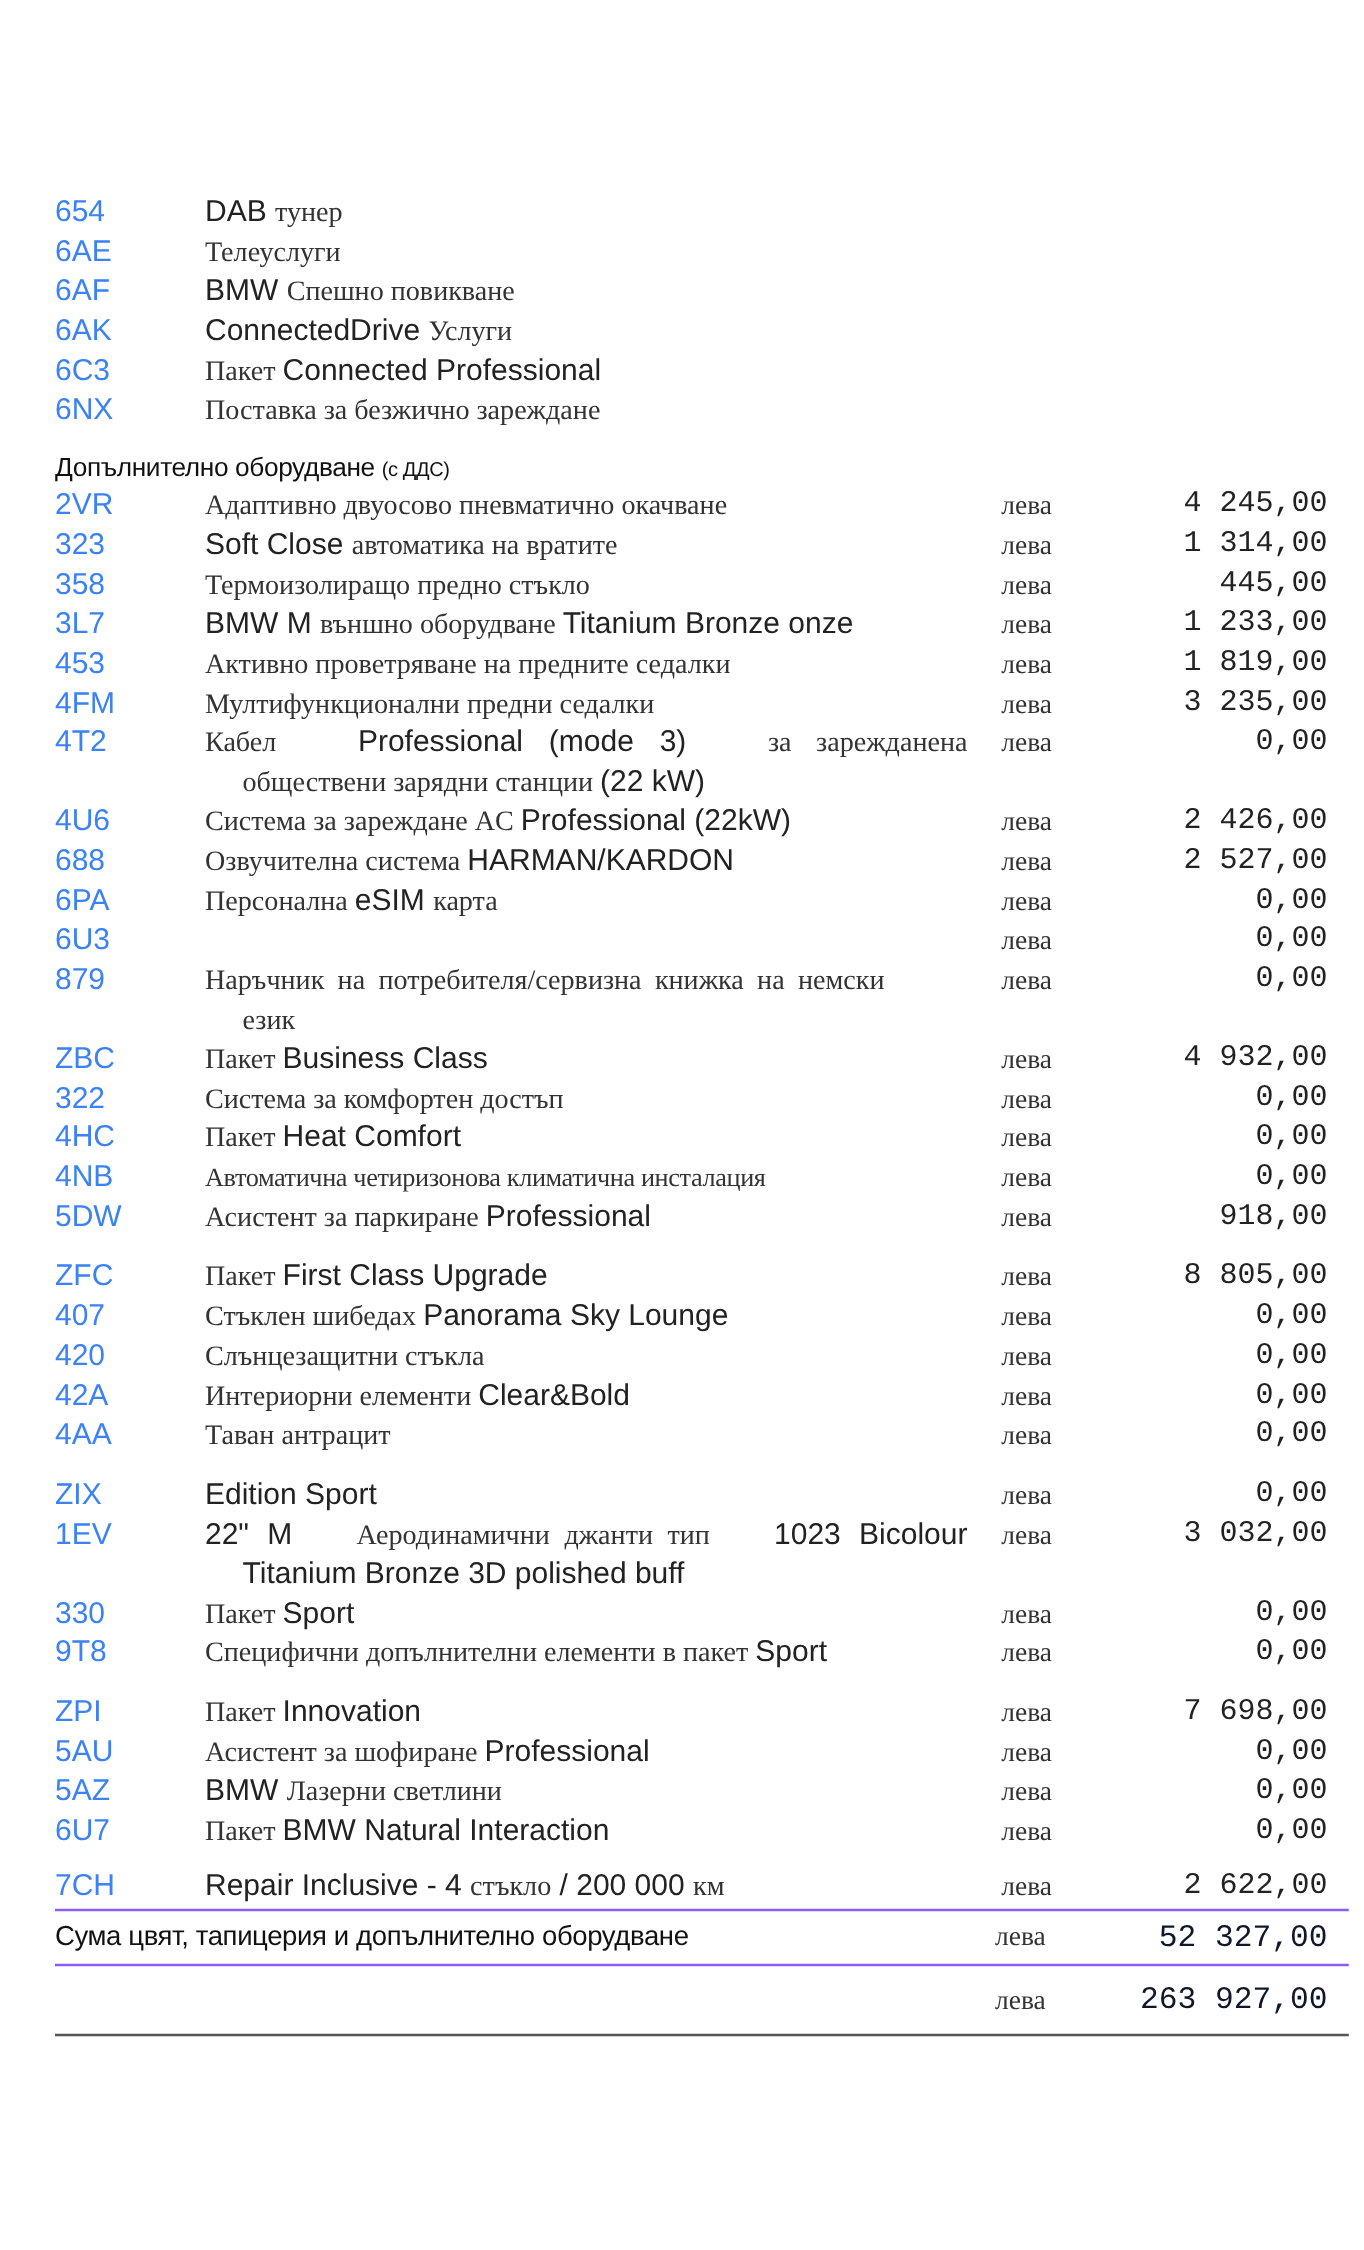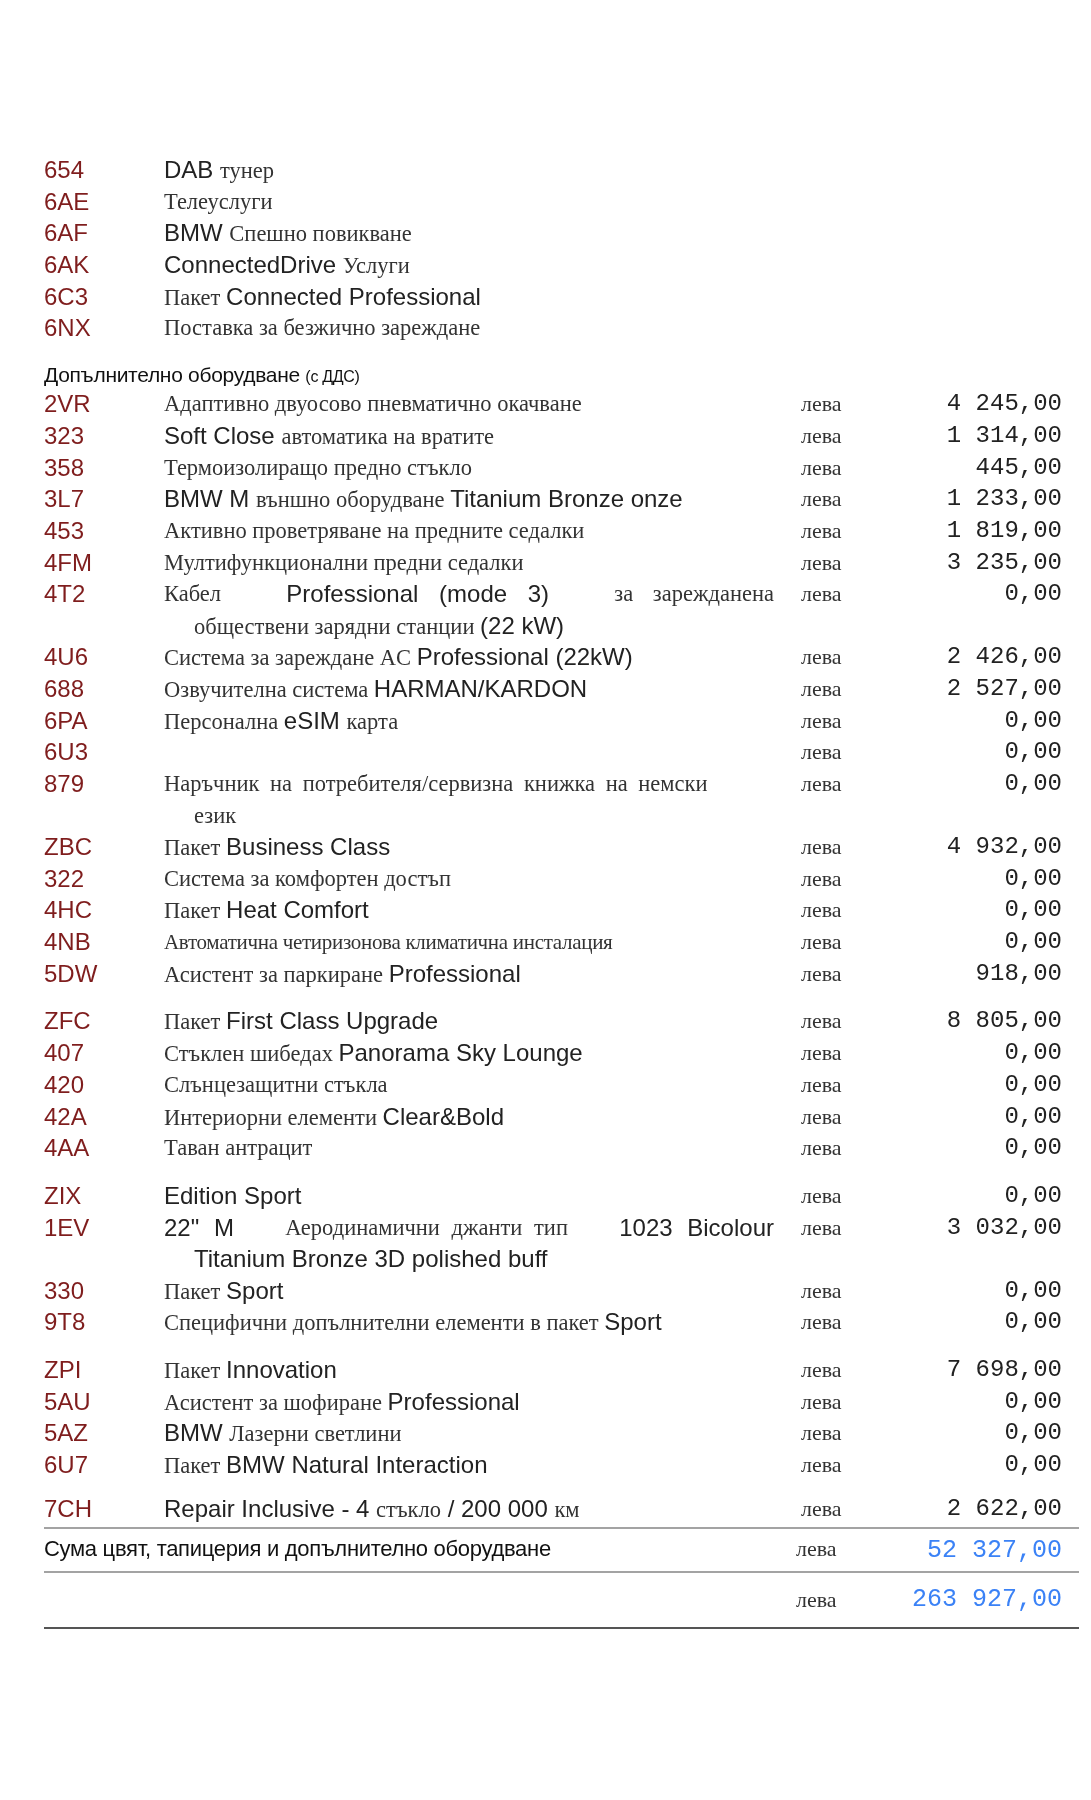--- a/index.html
+++ b/index.html
@@ -2,35 +2,35 @@
 <html><head>
 <meta charset="utf-8">
 <style>
   html, body { margin: 0; padding: 0; background: #ffffff; }
   body { width: 1091px; height: 1800px; position: relative; overflow: hidden; color: #1a1a1a; }
   .page { position: absolute; left: 44px; top: 154px; width: 1035px; }
   .sans { font-family: Liberation Sans, sans-serif; }
   .serif { font-family: "Liberation Serif", serif; }
   .row { position: relative; height: 31.7px; font-size: 23px; line-height: 31.7px; white-space: nowrap; }
   .row.tall { height: 63px; }
-  .code { position: absolute; left: 0; top: 0; font-family: "Liberation Sans", sans-serif; font-size: 24px; color: #7f1d1d; }
+  .code { position: absolute; left: 0; top: 0; font-family: "Liberation Sans", sans-serif; font-size: 24px; color: #3b82f6; }
   .desc { position: absolute; left: 120px; top: 0; width: 610px; white-space: normal; font-size: 23px; }
   .desc .sans { font-size: 24px; color: #222; }
   .desc .serif { font-size: 22.5px; color: #333; }
   .desc .cont { display: block; padding-left: 30px; }
   .unit { position: absolute; left: 757px; top: 0; font-family: "Liberation Serif", serif; font-size: 22px; color: #333; }
   .amount { position: absolute; right: 17px; top: 0; font-family: Liberation Mono, monospace; font-size: 24px; color: #222; text-align: right; }
   .gap { height: 23px; }
   .section-title { font-family: "Liberation Sans", sans-serif; font-size: 21px; height: 30px; line-height: 34px; color: #111; letter-spacing: -0.3px; }
   .section-title .small { font-size: 16px; }
   .section-title.condensed { font-family: "Liberation Serif", serif; font-weight: bold; font-size: 20px; }
-  .total { position: relative; border-top: 2px solid #a3a3a3; font-family: "Liberation Sans", sans-serif; }
+  .total { position: relative; border-top: 2px solid #8b5cf6; font-family: "Liberation Sans", sans-serif; }
   .total .label { position: absolute; left: 0; font-size: 22px; color: #111; letter-spacing: -0.3px; }
   .total .unit { left: 752px; }
-  .total .amount { font-size: 25px; color: #3b82f6; }
+  .total .amount { font-size: 25px; color: #0f172a; }
   .total1 { height: 42px; margin-top: 3px; }
   .total1 .label, .total1 .unit, .total1 .amount { top: 7px; }
   .total2 { height: 54px; border-bottom: 2px solid #555; }
   .total2 .label { top: 6px; width: 720px; white-space: normal; text-align: justify; text-align-last: left; line-height: 26px; }
   .total2 .label .small { font-size: 16px; }
   .total2 .unit { top: 14px; }
   .total2 .amount { top: 12px; }
   .total2 .cont { display: block; padding-left: 30px; font-size: 16px; line-height: 14px; }
 </style>
 </head>

